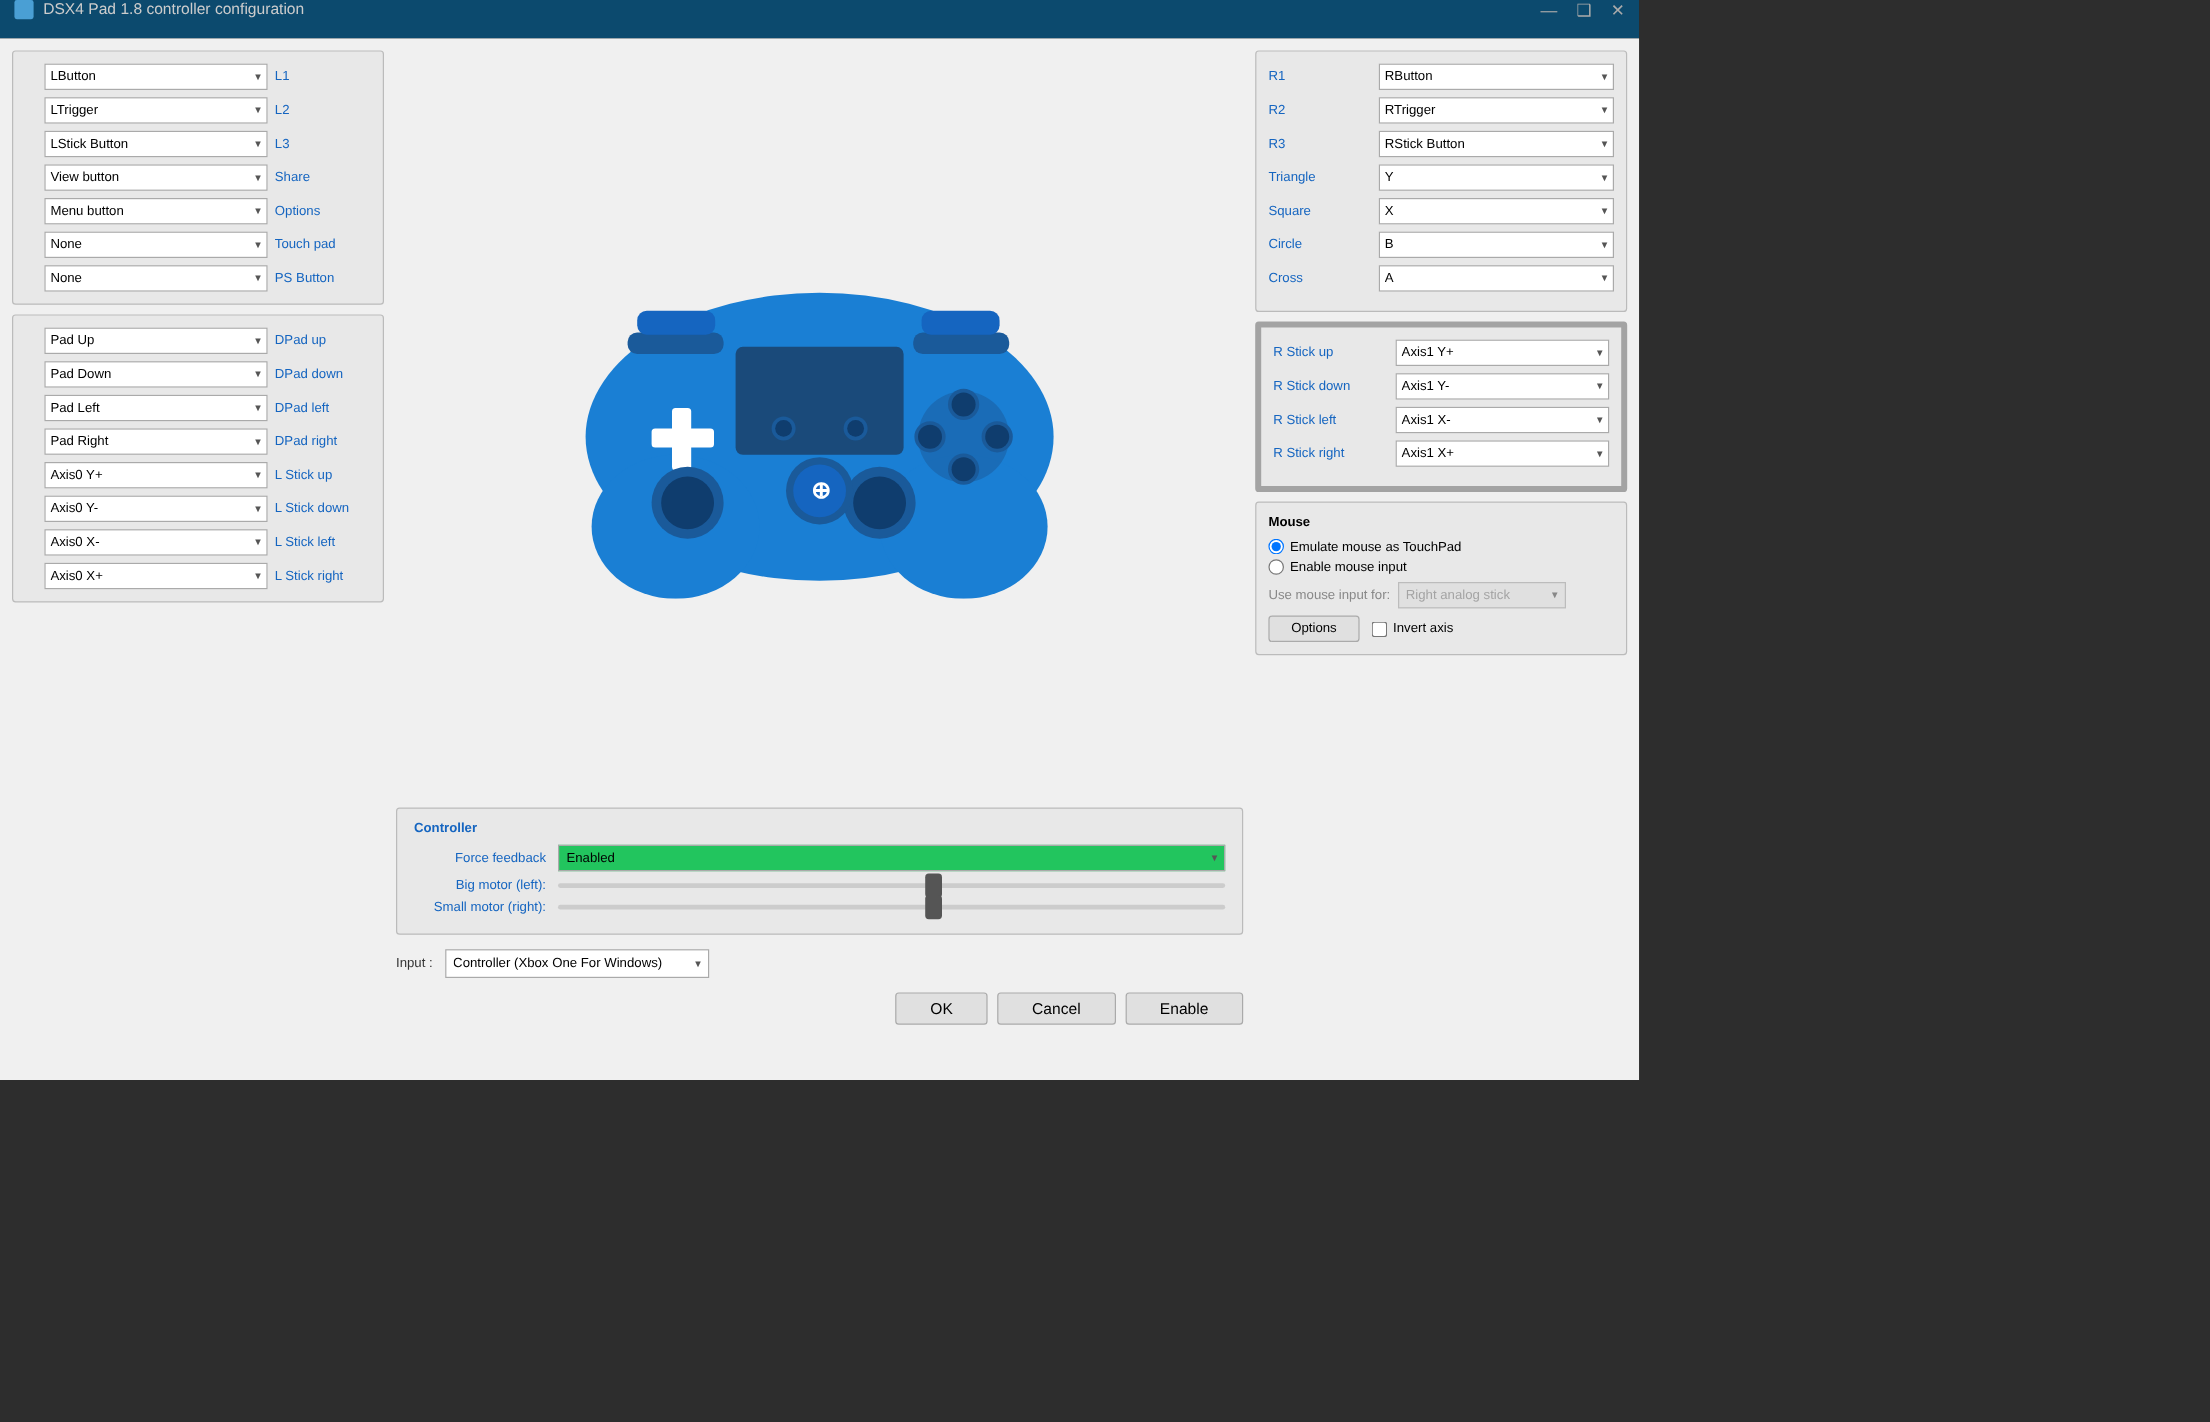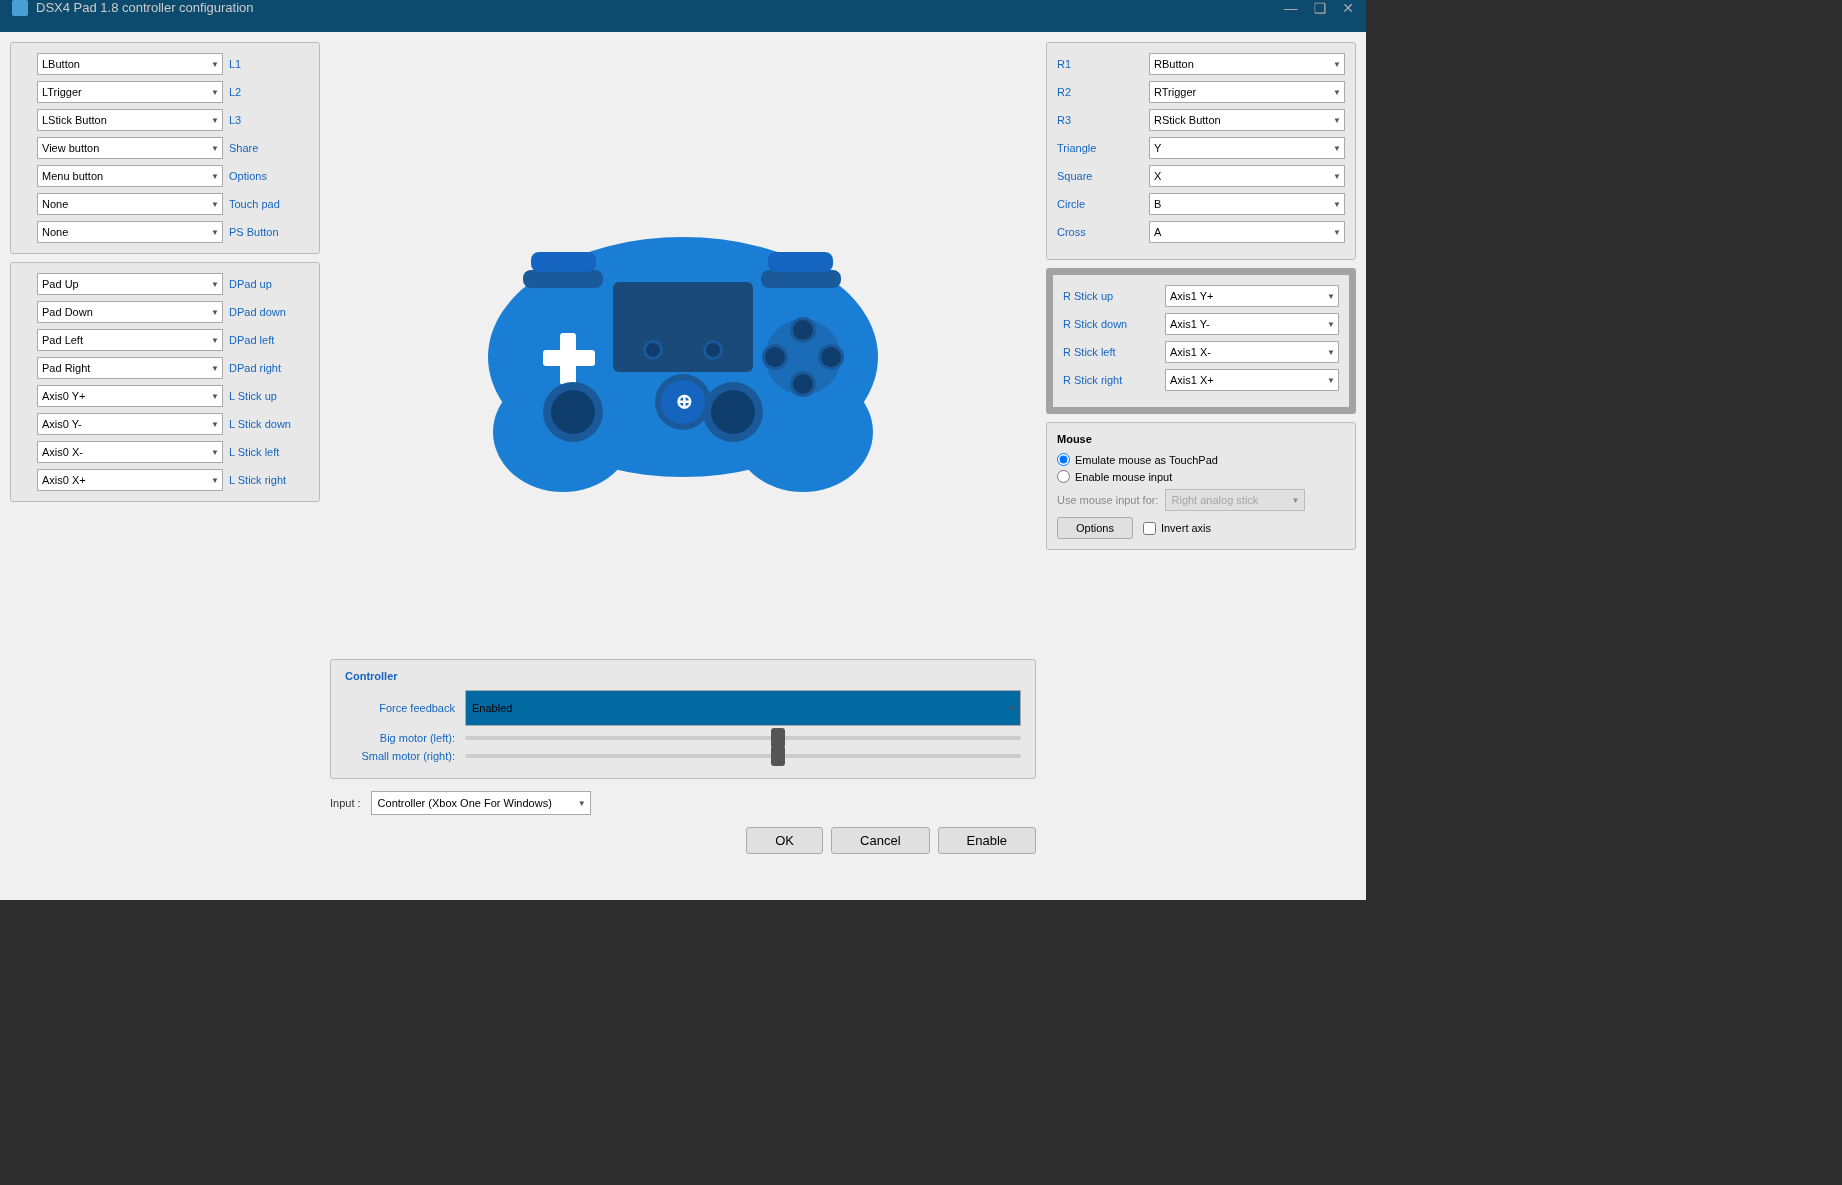--- a/index.html
+++ b/index.html
@@ -178,23 +178,23 @@
       font-size: 11px;
       width: 110px;
       text-align: right;
     }
     .ctrl-select {
       position: relative;
       flex: 1;
     }
     .ctrl-select select {
       width: 100%;
-      height: 36px;
+      height: 22px;
       border: 1px solid #aaa;
-      background: #0369a1;
+      background: #22c55e;
       font-size: 11px;
       padding: 0 20px 0 6px;
       appearance: none;
       -webkit-appearance: none;
     }
     .ctrl-select::after {
       content: '▼';
       font-size: 8px;
       position: absolute;
       right: 5px;
@@ -279,21 +279,21 @@
       margin-bottom: 6px;
       gap: 6px;
     }
     .bmap-label {
       width: 70px;
       color: #1565c0;
       font-size: 11px;
     }
     .stick-section {
       background: #e8e8e8;
-      border: 7px solid #a3a3a3;
+      border: 5px solid #a3a3a3;
       border-radius: 3px;
       padding: 10px;
     }
     .stick-row {
       display: flex;
       align-items: center;
       margin-bottom: 6px;
       gap: 6px;
     }
     .stick-label {

